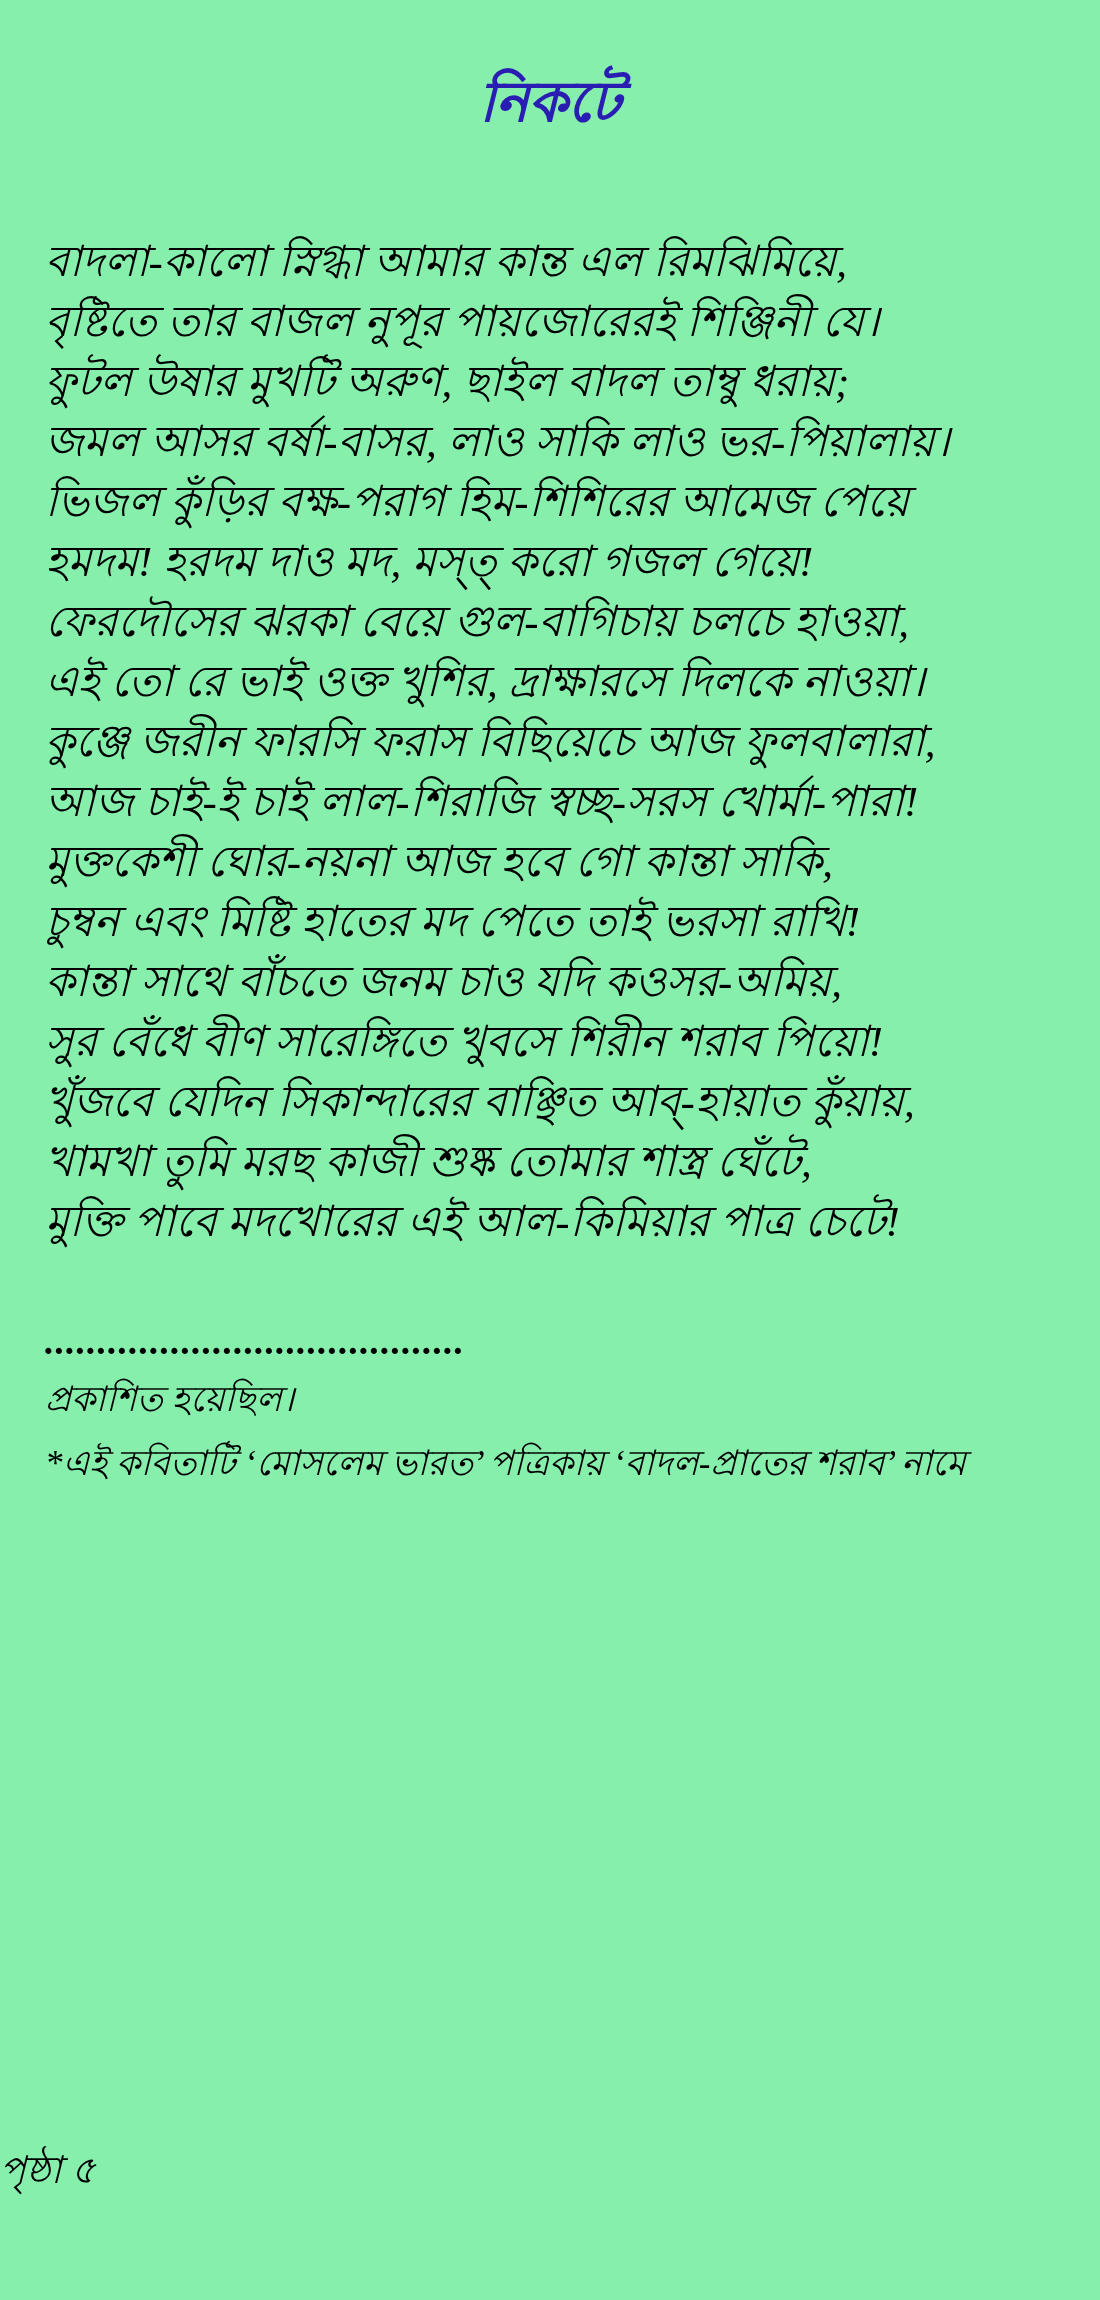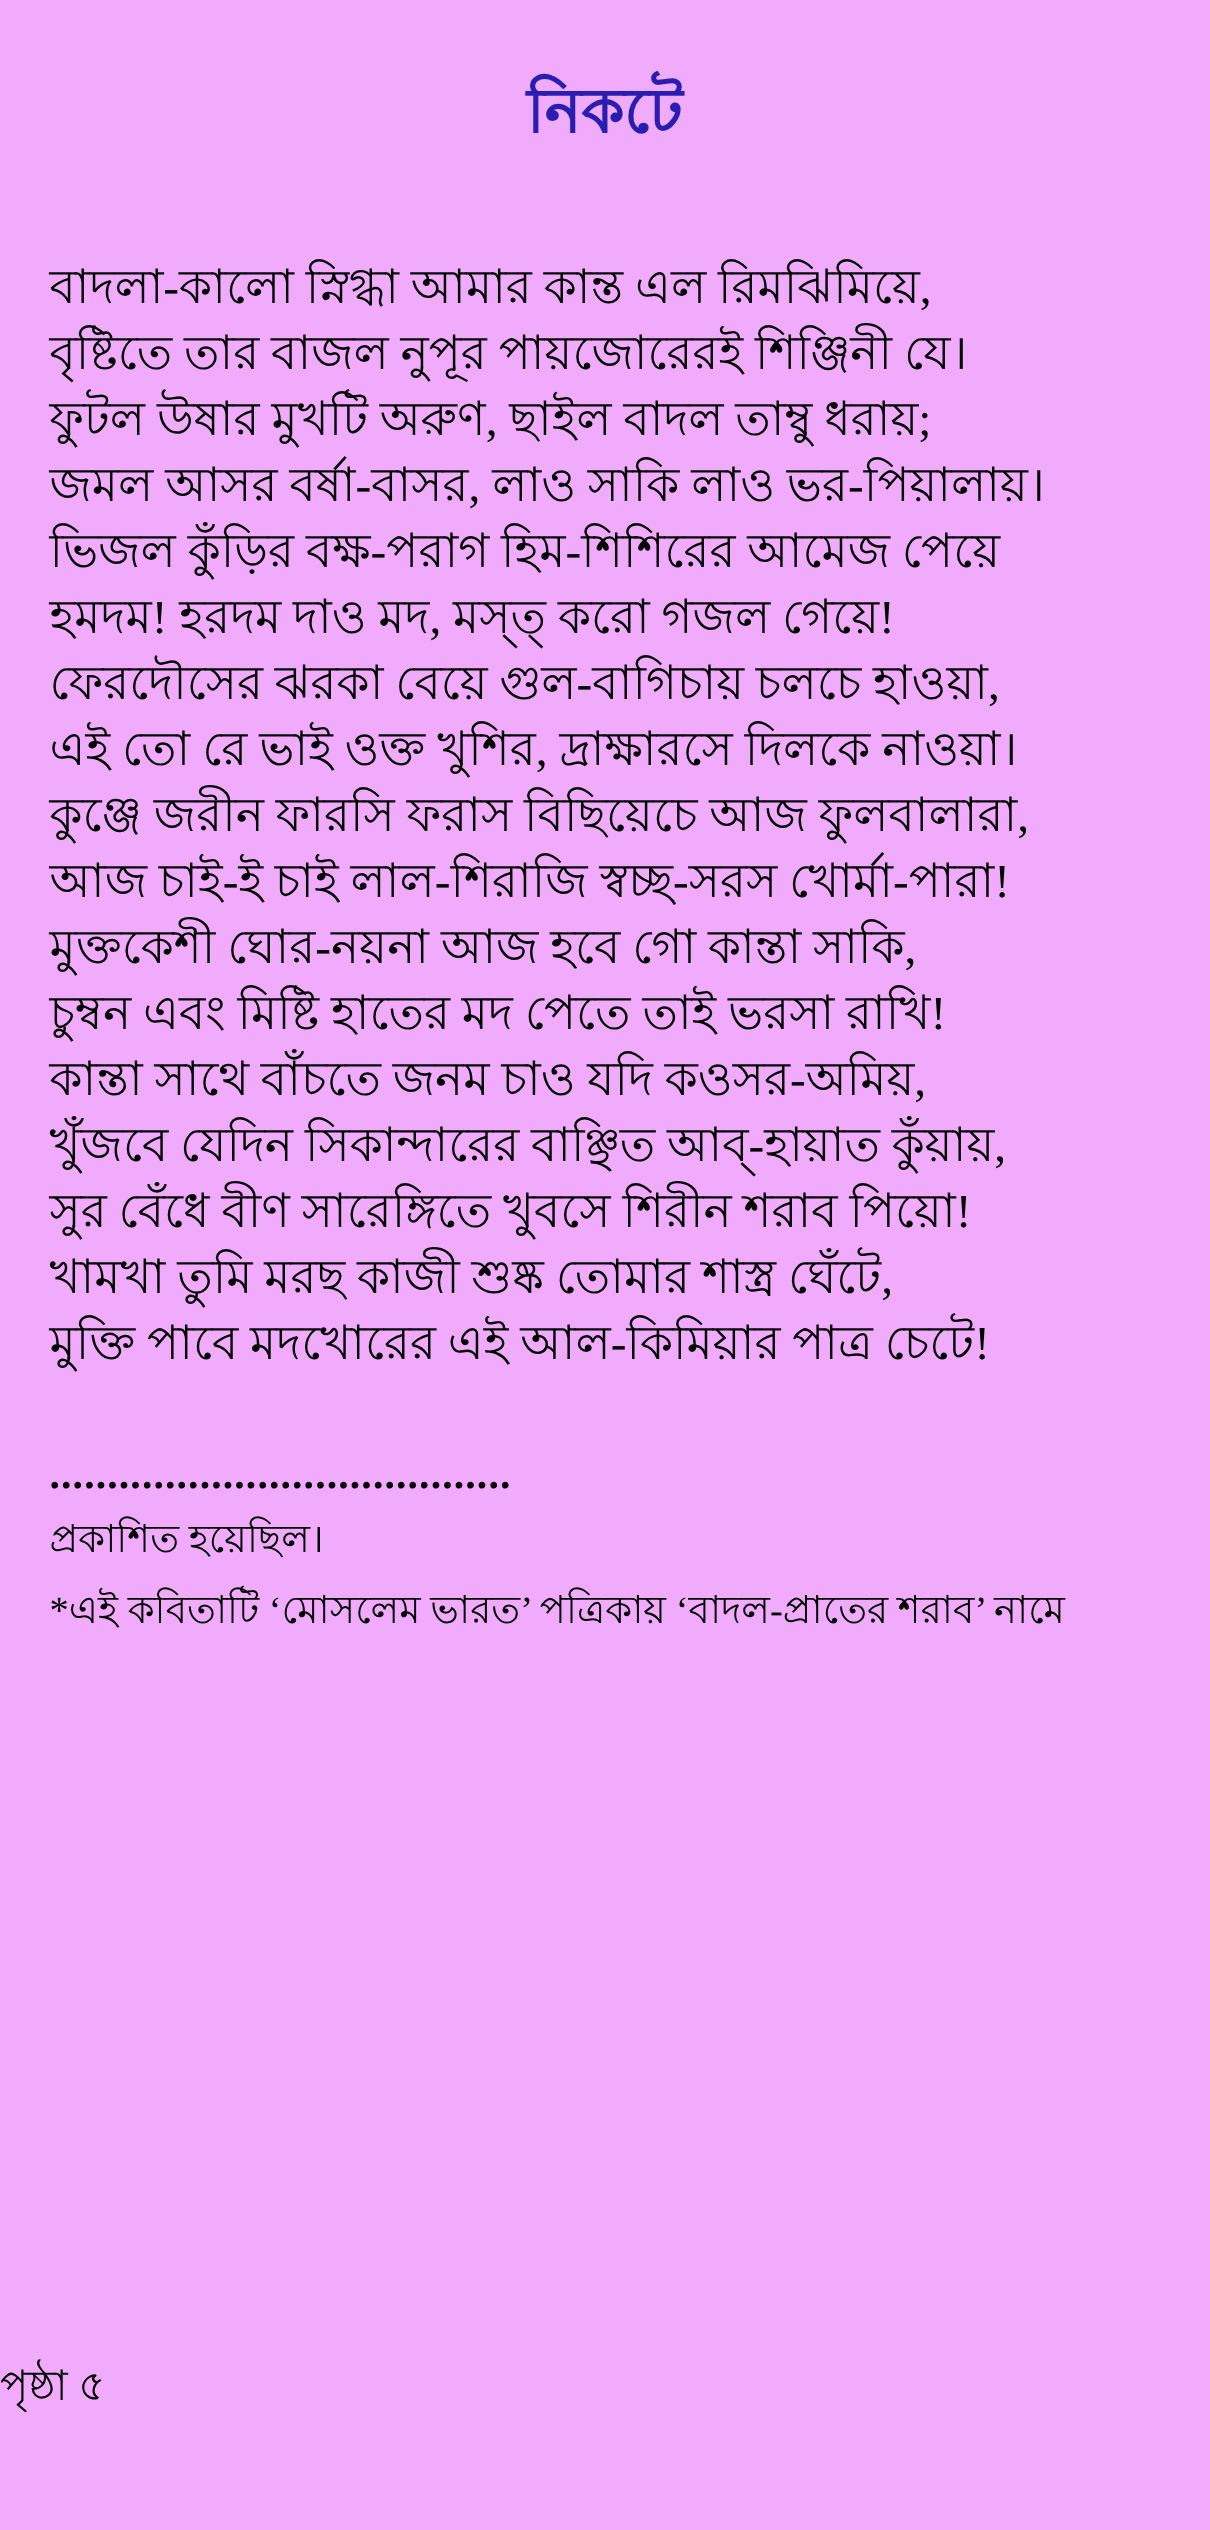--- a/index.html
+++ b/index.html
@@ -4,24 +4,25 @@
 <style>
   html, body {
     margin: 0;
     padding: 0;
     background: #ffffff;
   }
   .page {
     position: relative;
     width: 1100px;
     height: 2300px;
-    background: #f0abfc;
+    background: #86efac;
     font-family: "Liberation Serif", serif;
     color: #000000;
     overflow: hidden;
+    font-style: italic;
   }
   .title {
     position: absolute;
     top: 72px;
     left: 0;
     width: 100%;
     text-align: center;
     font-size: 56px;
     font-weight: bold;
     line-height: 1.1;
@@ -83,22 +84,22 @@
     <div class="poem-line">জমল আসর বর্ষা-বাসর, লাও সাকি লাও ভর-পিয়ালায়।</div>
     <div class="poem-line">ভিজল কুঁড়ির বক্ষ-পরাগ হিম-শিশিরের আমেজ পেয়ে</div>
     <div class="poem-line">হমদম! হরদম দাও মদ, মস্ত্ করো গজল গেয়ে!</div>
     <div class="poem-line">ফেরদৌসের ঝরকা বেয়ে গুল-বাগিচায় চলচে হাওয়া,</div>
     <div class="poem-line">এই তো রে ভাই ওক্ত খুশির, দ্রাক্ষারসে দিলকে নাওয়া।</div>
     <div class="poem-line">কুঞ্জে জরীন ফারসি ফরাস বিছিয়েচে আজ ফুলবালারা,</div>
     <div class="poem-line">আজ চাই-ই চাই লাল-শিরাজি স্বচ্ছ-সরস খোর্মা-পারা!</div>
     <div class="poem-line">মুক্তকেশী ঘোর-নয়না আজ হবে গো কান্তা সাকি,</div>
     <div class="poem-line">চুম্বন এবং মিষ্টি হাতের মদ পেতে তাই ভরসা রাখি!</div>
     <div class="poem-line">কান্তা সাথে বাঁচতে জনম চাও যদি কওসর-অমিয়,</div>
+    <div class="poem-line">সুর বেঁধে বীণ সারেঙ্গিতে খুবসে শিরীন শরাব পিয়ো!</div>
     <div class="poem-line">খুঁজবে যেদিন সিকান্দারের বাঞ্ছিত আব্-হায়াত কুঁয়ায়,</div>
-    <div class="poem-line">সুর বেঁধে বীণ সারেঙ্গিতে খুবসে শিরীন শরাব পিয়ো!</div>
     <div class="poem-line">খামখা তুমি মরছ কাজী শুষ্ক তোমার শাস্ত্র ঘেঁটে,</div>
     <div class="poem-line">মুক্তি পাবে মদখোরের এই আল-কিমিয়ার পাত্র চেটে!</div>
   </div>
 
   <div class="divider-dots">........................................</div>
 
   <div class="footnote">
     <div class="footnote-line">প্রকাশিত হয়েছিল।</div>
     <div class="footnote-line">*এই কবিতাটি ‘মোসলেম ভারত’ পত্রিকায় ‘বাদল-প্রাতের শরাব’ নামে</div>
   </div>

